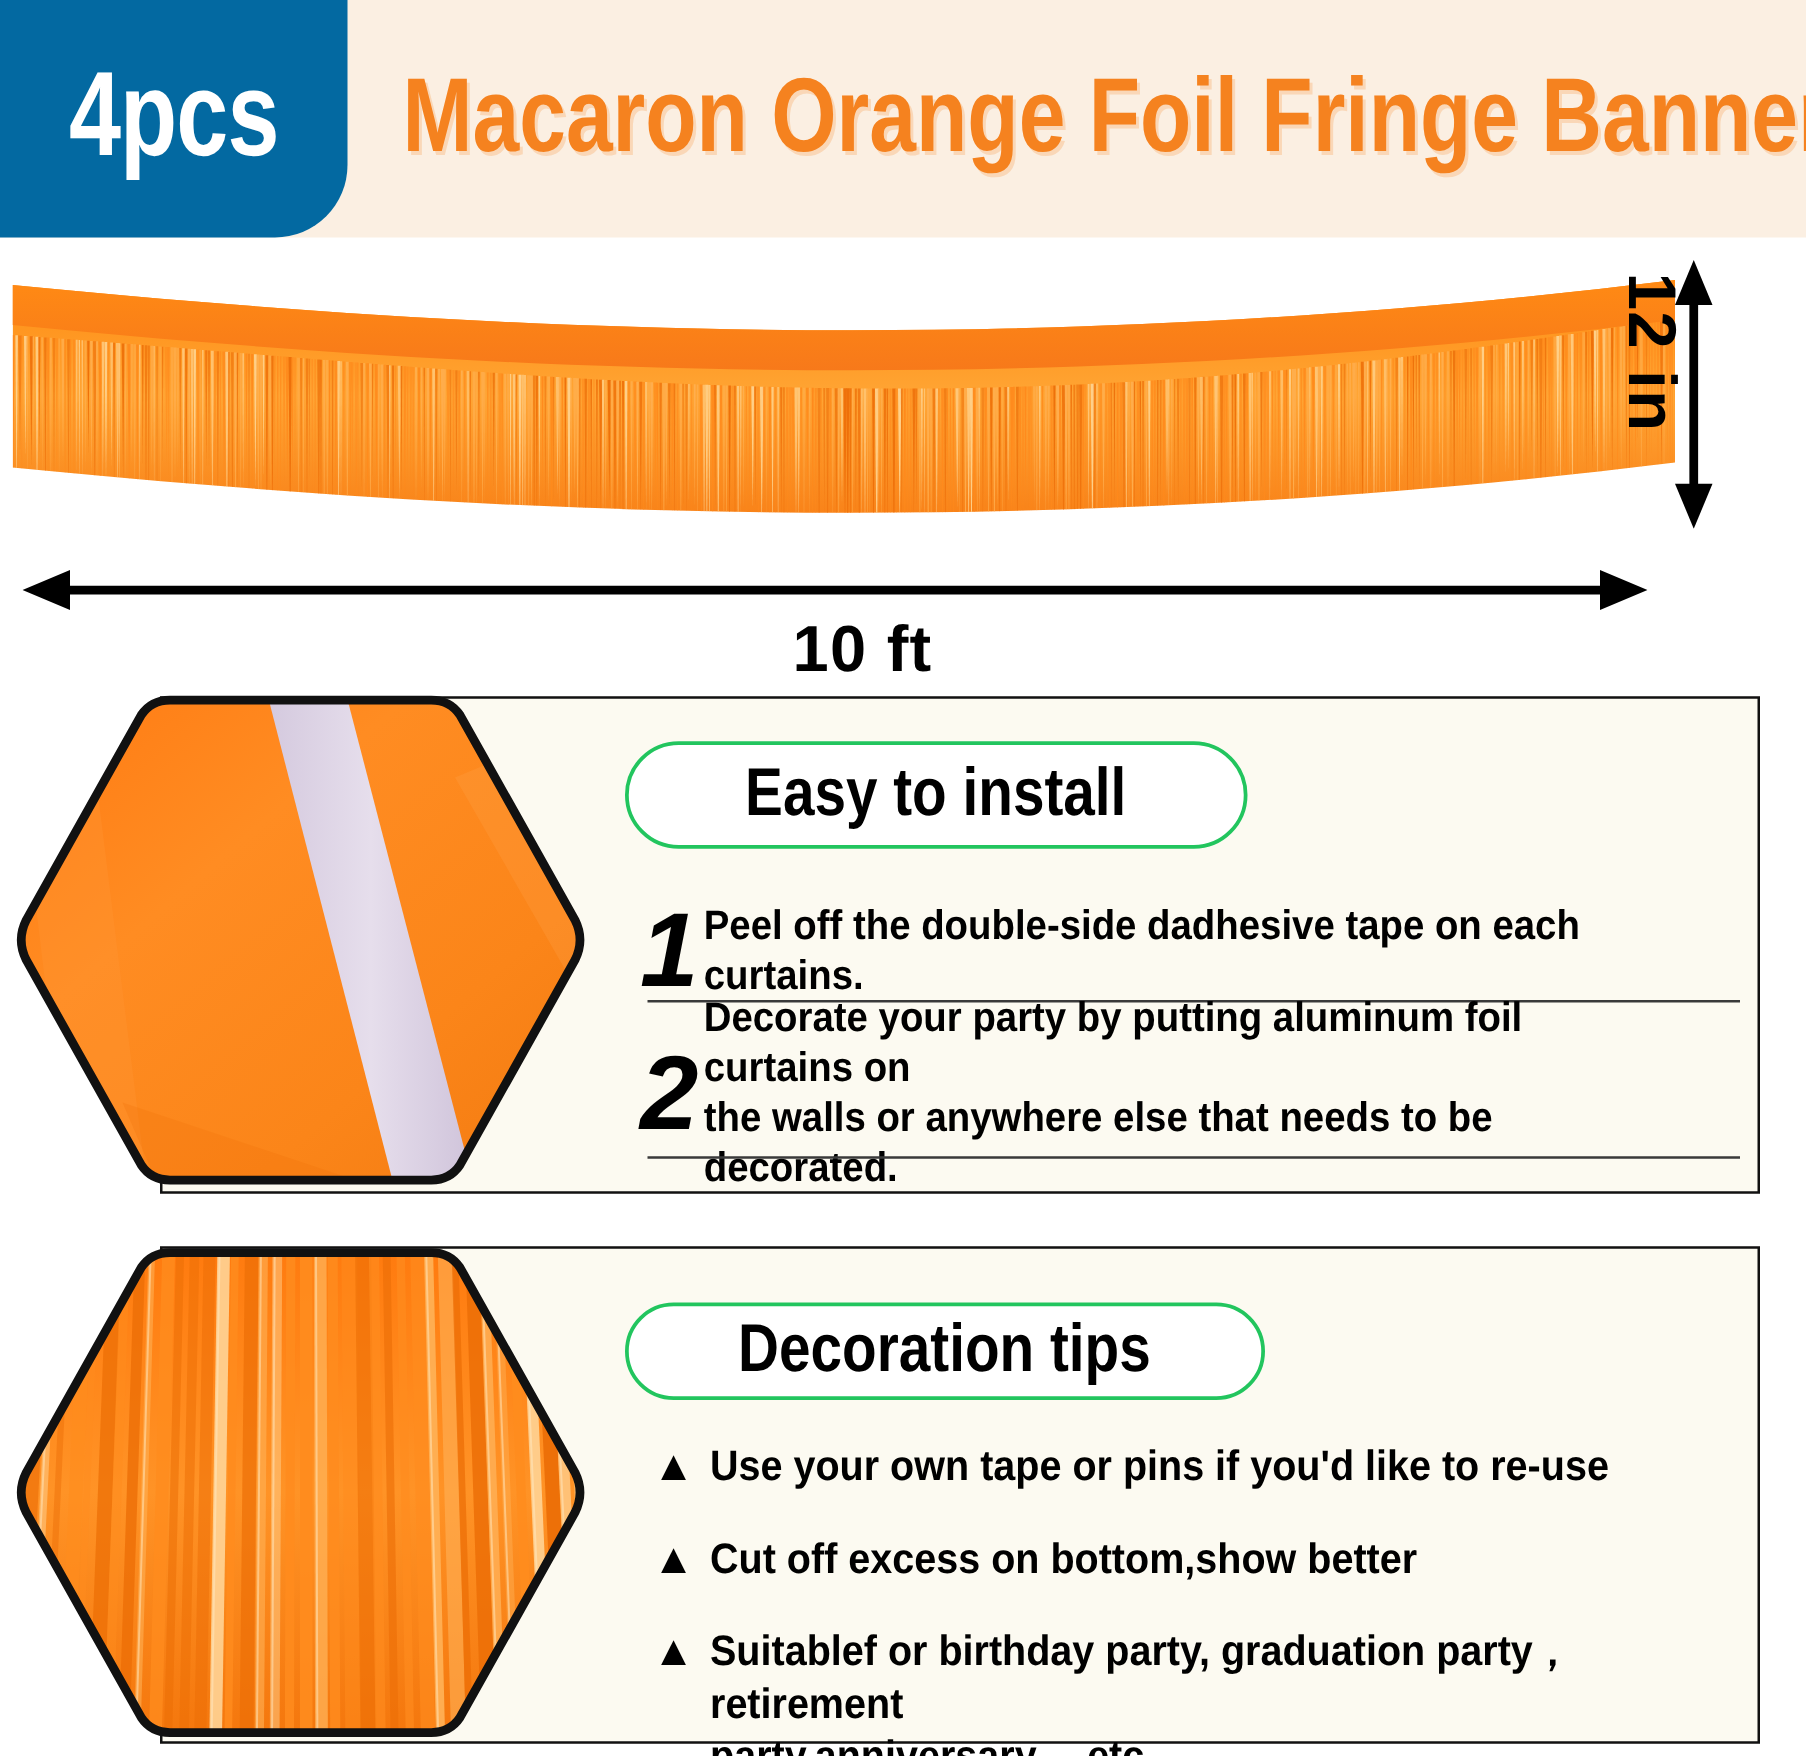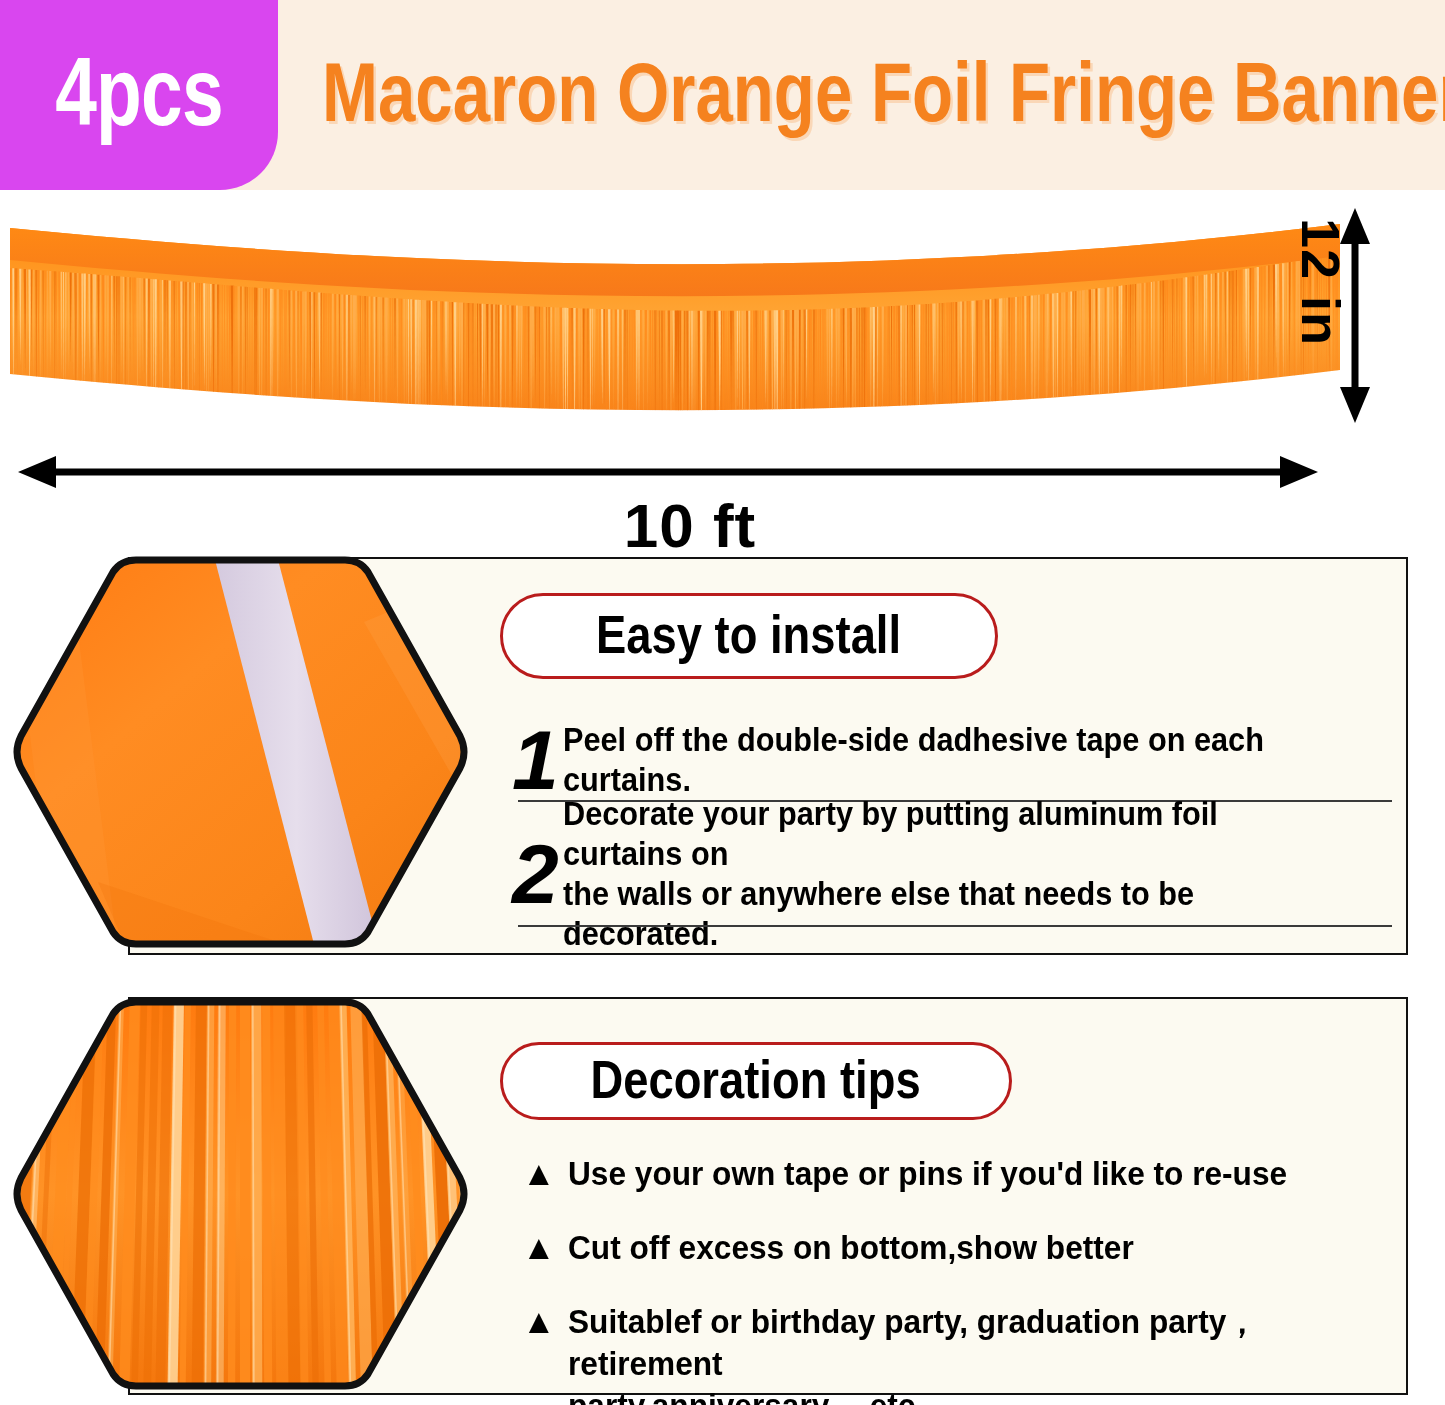--- a/index.html
+++ b/index.html
@@ -20,21 +20,21 @@
   .header-band {
     position: absolute;
     left: 0; top: 0;
     width: 1445px; height: 190px;
     background: #FBEFE2;
   }
   .pcs-badge {
     position: absolute;
     left: 0; top: 0;
     width: 278px; height: 190px;
-    background: #d946ef;
+    background: #0369a1;
     border-bottom-right-radius: 58px;
     z-index: 3;
   }
   .pcs-badge-label {
     position: absolute;
     left: 0; top: 0;
     width: 278px; height: 190px;
     display: flex;
     align-items: center;
     justify-content: center;
@@ -92,21 +92,21 @@
     top: 18px;
     width: 34px;
     height: 215px;
   }
   .dim-h-label {
     position: absolute;
     left: 560px;
     top: 300px;
     width: 260px;
     text-align: center;
-    font-size: 62px;
+    font-size: 52px;
     font-weight: bold;
     color: #000;
     font-family: "Liberation Sans", sans-serif;
     letter-spacing: 1px;
   }
   .dim-v-label {
     position: absolute;
     left: 1352px;
     top: 28px;
     width: 200px;
@@ -137,21 +137,21 @@
     height: 400px;
     z-index: 5;
   }
   #hex-tape   { left: 8px;  top: 552px; }
   #hex-fringe { left: 8px;  top: 994px; }
 
   
   .pill {
     position: absolute;
     background: #ffffff;
-    border: 3px solid #b91c1c;
+    border: 3px solid #22c55e;
     border-radius: 999px;
     display: flex;
     align-items: center;
     justify-content: center;
     box-sizing: border-box;
   }
   .pill-label {
     font-size: 54px;
     font-weight: bold;
     color: #000;

